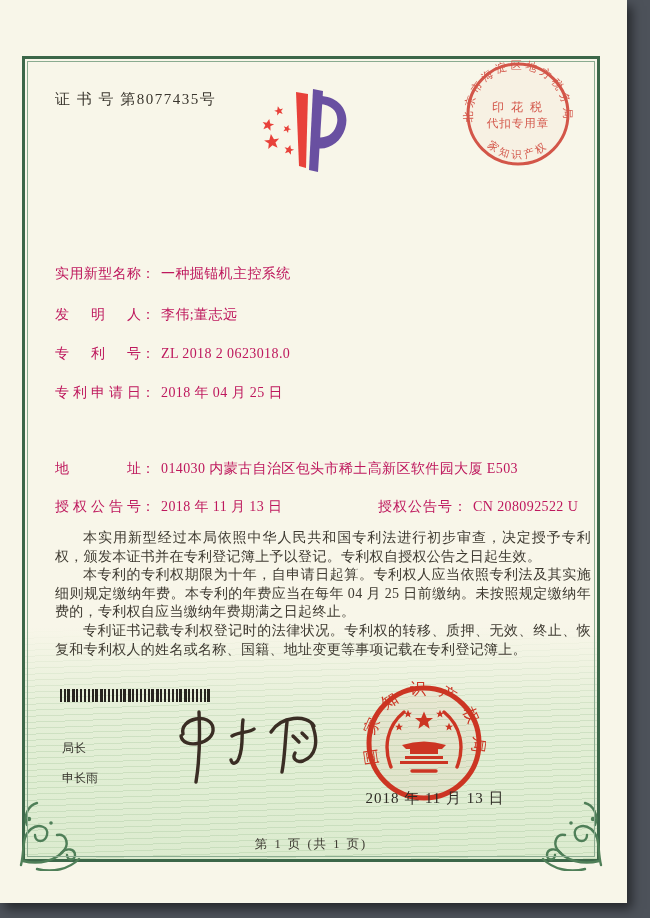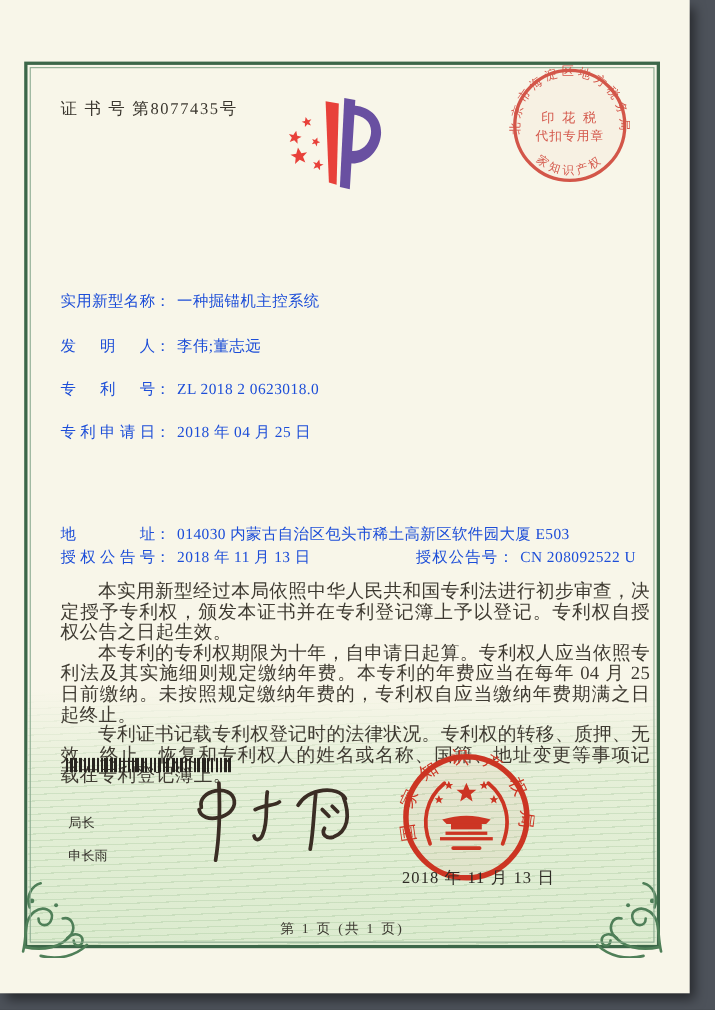--- a/index.html
+++ b/index.html
@@ -41,33 +41,33 @@
   }
   .cert-no { position: absolute; left: 55px; top: 90px; font-size: 15px; letter-spacing: 1.5px; color: #3a362e; }
   .title {
     position: absolute; left: 0; top: 178px; width: 622px;
     text-align: center; font-size: 38px; font-weight: 600;
     letter-spacing: 5px; color: #2d2a24;
   }
   .logo { position: absolute; left: 248px; top: 88px; }
   .tax-stamp { position: absolute; left: 460px; top: 56px; opacity: .92; }
 
-  .row { position: absolute; left: 55px; font-size: 14px; white-space: nowrap; color: #1d4ed8; }
+  .row { position: absolute; left: 55px; font-size: 14px; white-space: nowrap; color: #be185d; }
   .flabel {
     display: inline-block; width: 86px;
     text-align: justify; text-align-last: justify;
     vertical-align: bottom;
   }
   .fvalue { margin-left: 6px; letter-spacing: .4px; }
   .grant-pair2 { position: absolute; left: 323px; top: 0; }
   .flabel2 { letter-spacing: 1px; }
 
   .body-text {
     position: absolute; left: 55px; top: 529px; width: 536px;
-    font-size: 17px; line-height: 18.6px; letter-spacing: .3px;
+    font-size: 14px; line-height: 18.6px; letter-spacing: .3px;
     color: #3e3a31; text-align: justify;
   }
   .body-text p { margin: 0; text-indent: 2em; }
 
   .barcode {
     position: absolute; left: 60px; top: 689px; width: 150px; height: 13px;
     background:
       repeating-linear-gradient(90deg, #27241f 0 2px, transparent 2px 4px),
       repeating-linear-gradient(90deg, #27241f 0 1px, transparent 1px 7px);
   }
@@ -163,21 +163,21 @@
     </div>
     <div class="row" style="top:306px">
       <span class="flabel">发明人</span><span>：</span><span class="fvalue">李伟;董志远</span>
     </div>
     <div class="row" style="top:345px">
       <span class="flabel">专利号</span><span>：</span><span class="fvalue">ZL 2018 2 0623018.0</span>
     </div>
     <div class="row" style="top:384px">
       <span class="flabel">专利申请日</span><span>：</span><span class="fvalue">2018 年 04 月 25 日</span>
     </div>
-    <div class="row" style="top:477px">
+    <div class="row" style="top:460px">
       <span class="flabel">地址</span><span>：</span><span class="fvalue">014030 内蒙古自治区包头市稀土高新区软件园大厦 E503</span>
     </div>
 
     <div class="row" style="top:498px">
       <span class="flabel">授权公告号</span><span>：</span><span class="fvalue">2018 年 11 月 13 日</span>
       <span class="grant-pair2">
         <span class="flabel2">授权公告号</span><span>：</span><span class="fvalue">CN 208092522 U</span>
       </span>
     </div>
 

